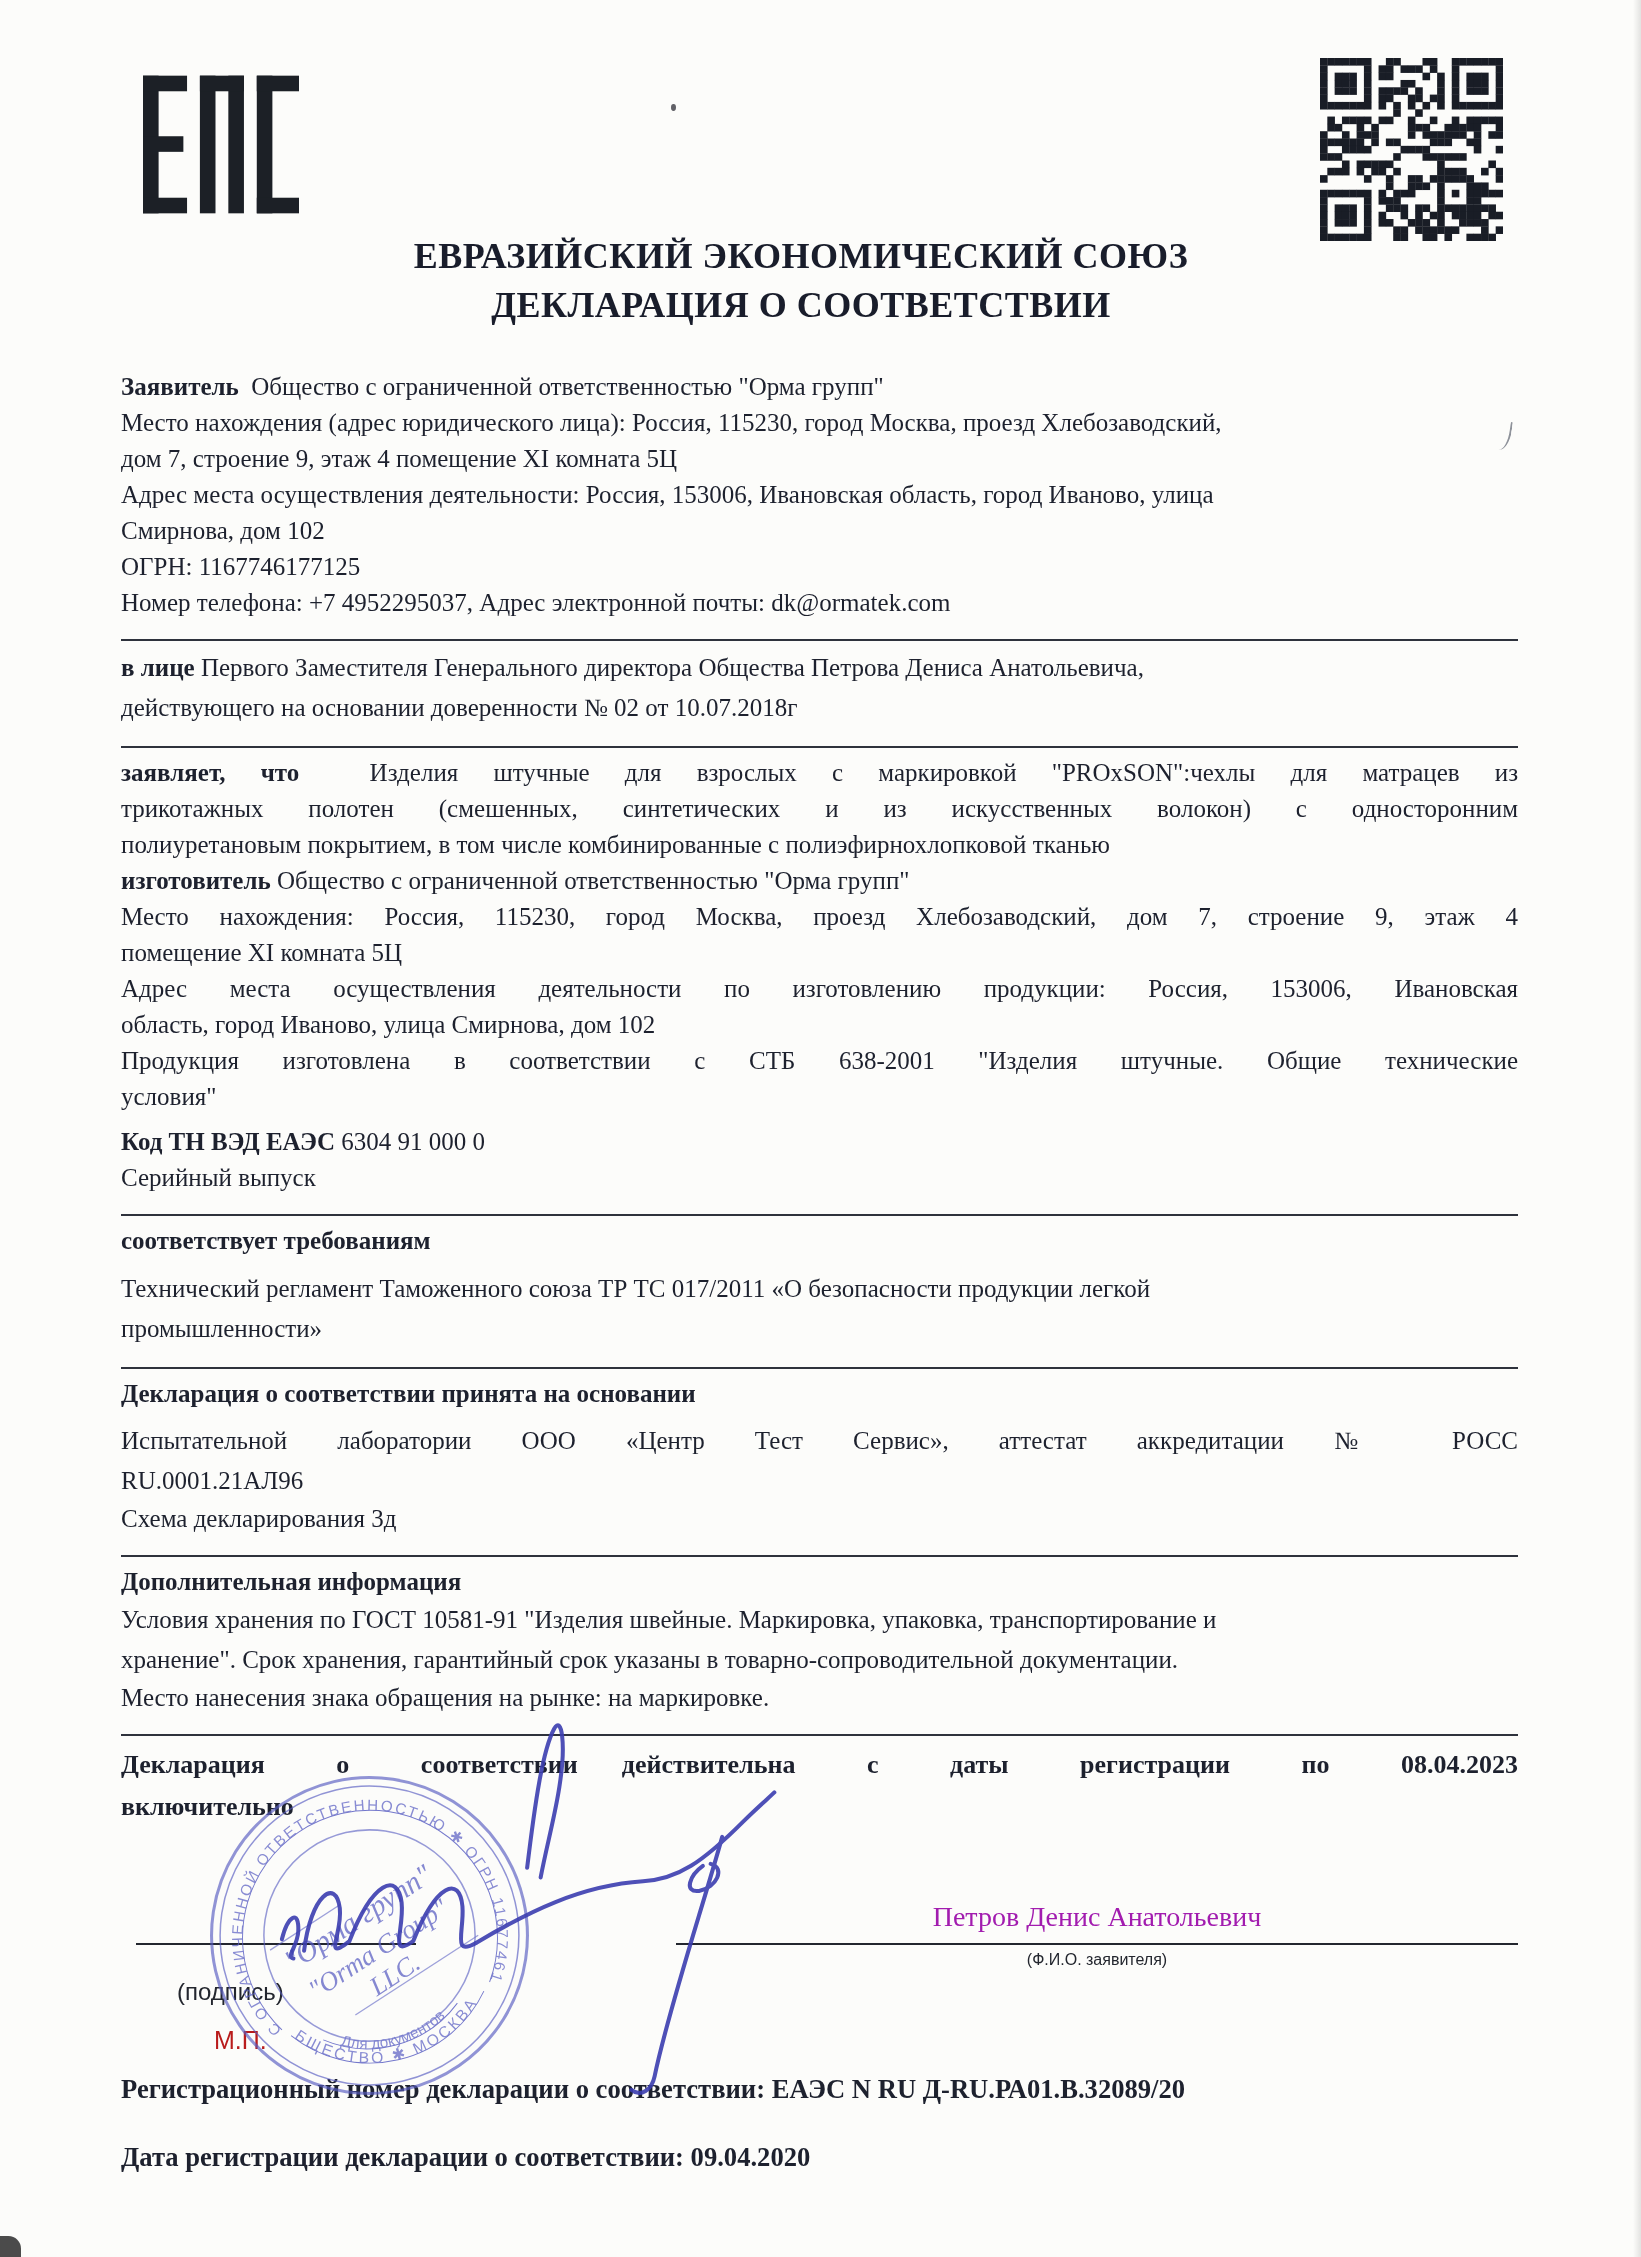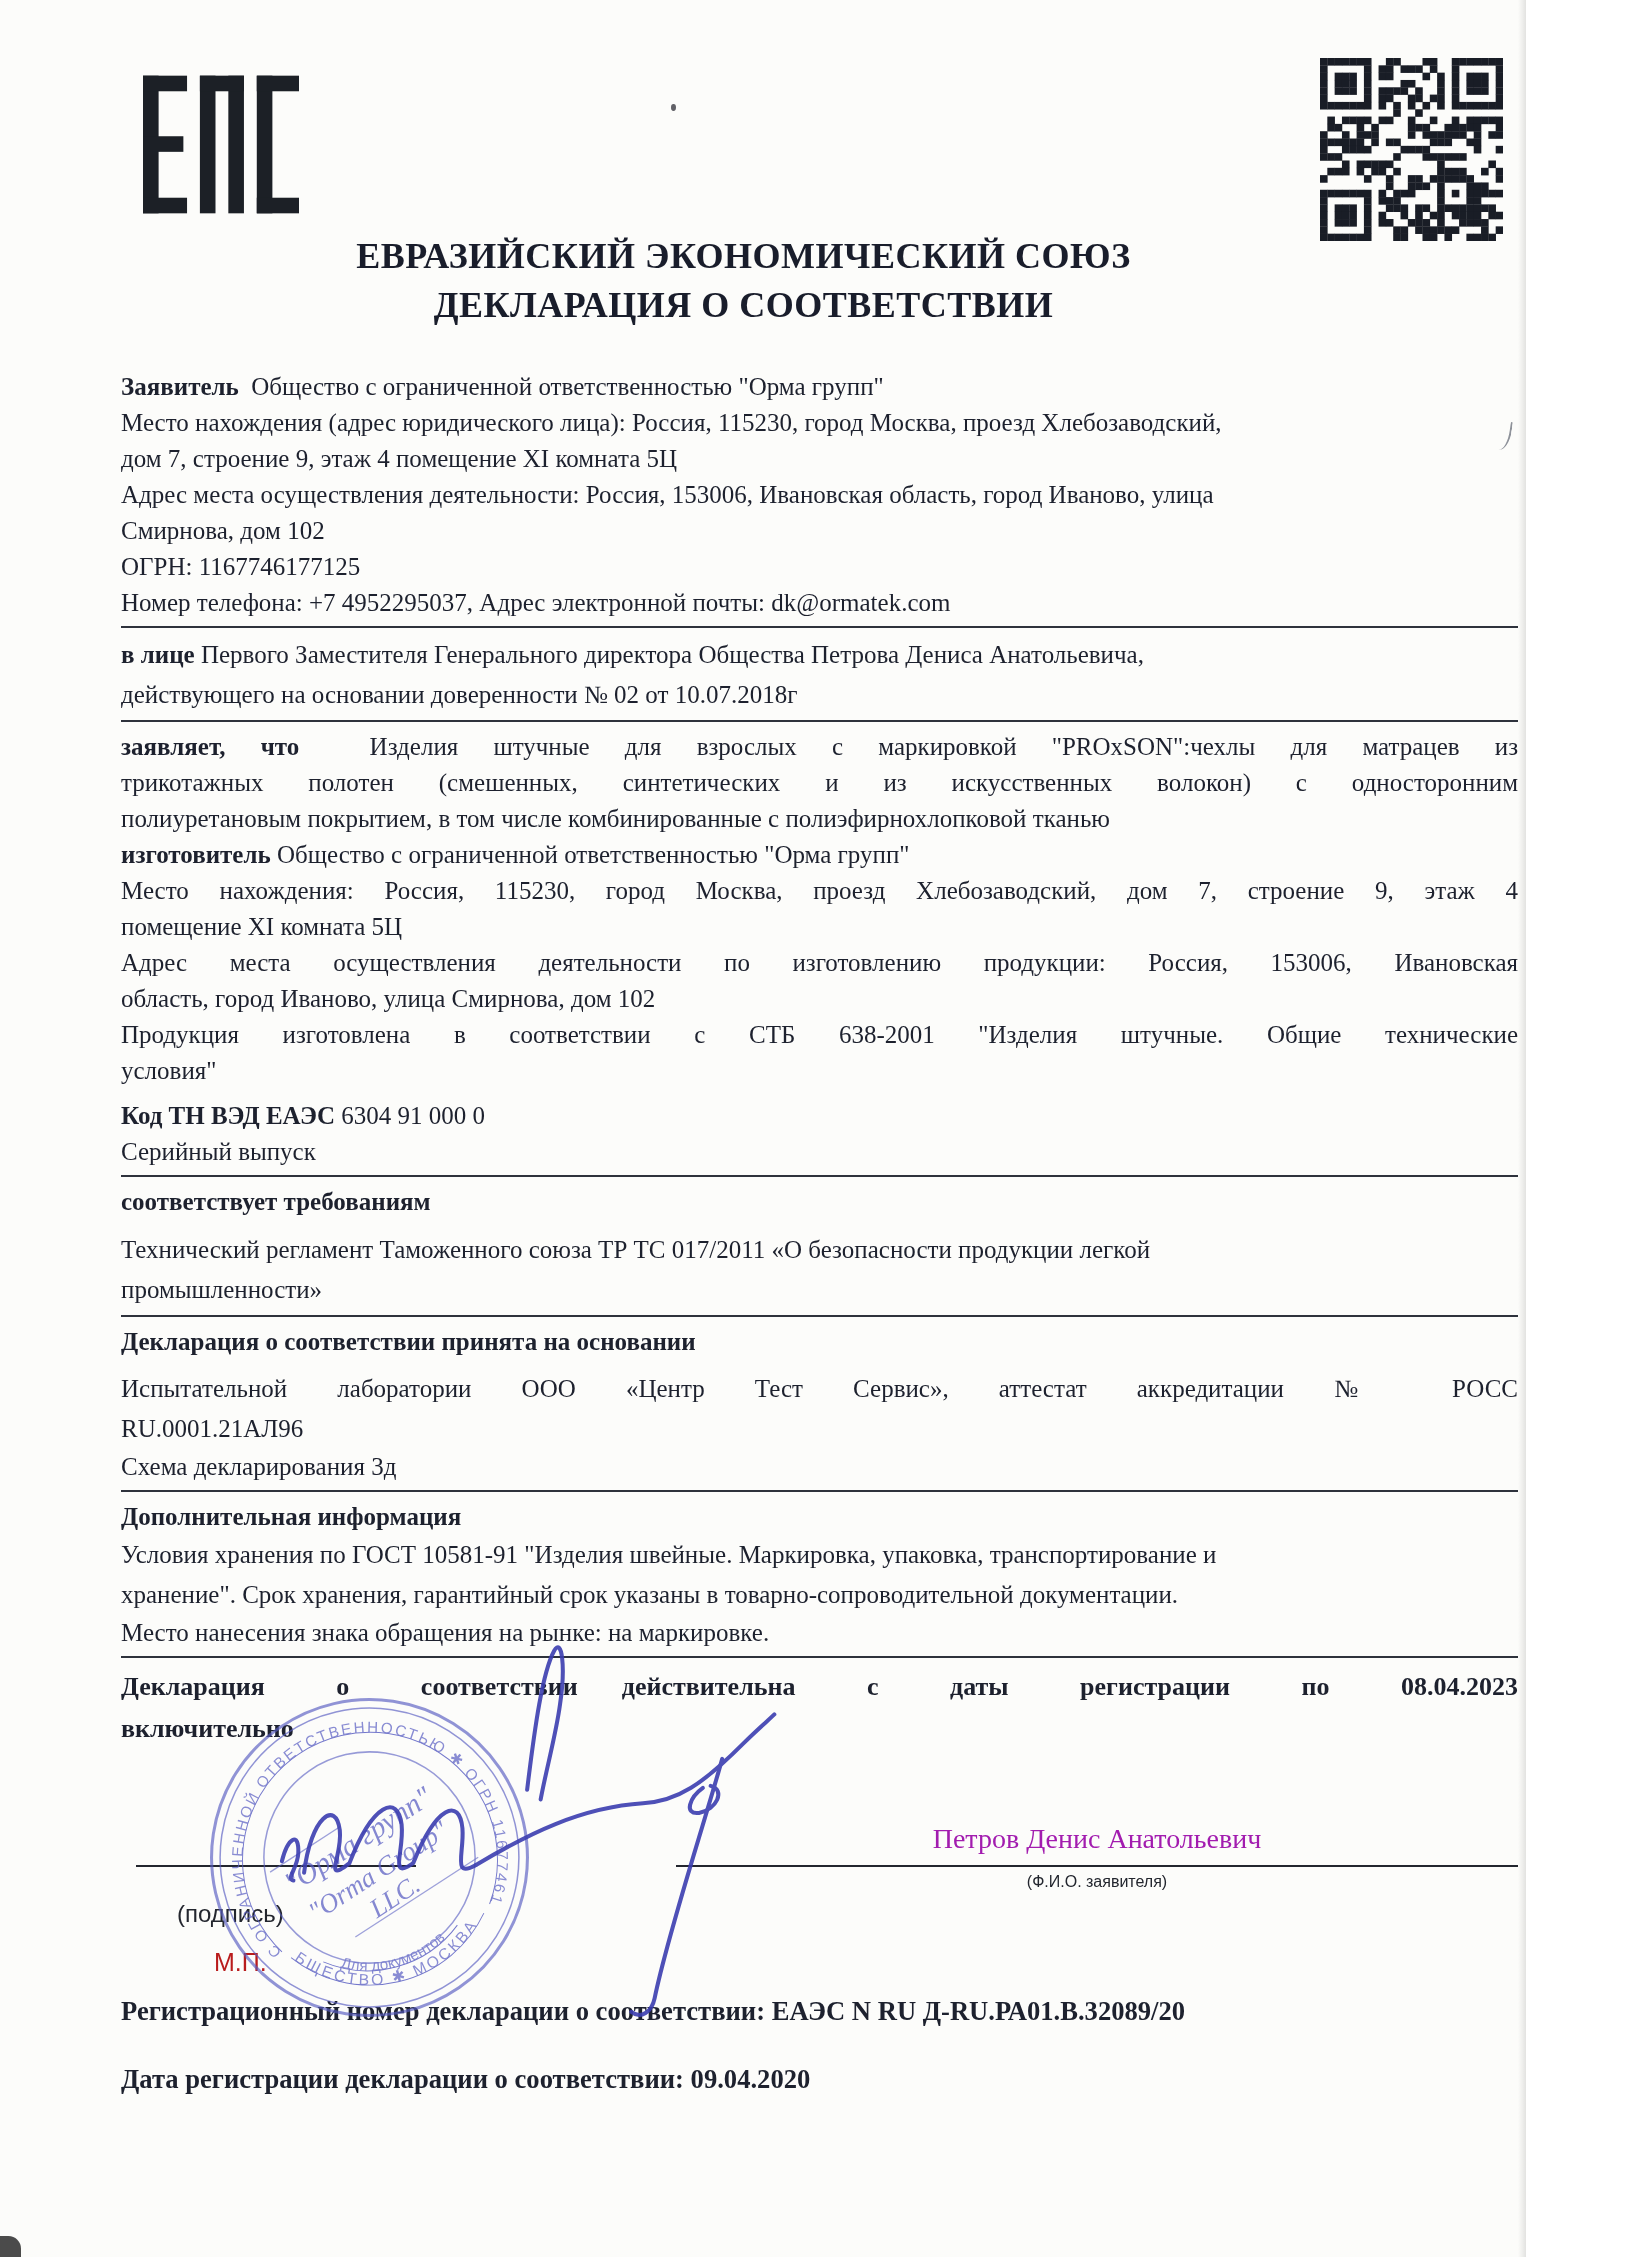--- a/index.html
+++ b/index.html
@@ -1,17 +1,17 @@
 <!DOCTYPE html>
 <html><head>
 <meta charset="utf-8">
 <style>
   html,body{margin:0;padding:0;}
   .page{
-    position:relative;width:1526px;height:2257px;background:#fcfcfa;
+    position:relative;width:1641px;height:2257px;background:#fcfcfa;
     font-family:"Liberation Serif","DejaVu Serif",serif;color:#1d212e;
     overflow:hidden;
   }
   .edge-shade{position:absolute;right:0;top:0;width:7.7px;height:100%;
     background:linear-gradient(to right,rgba(0,0,0,0),rgba(0,0,0,0.10));}
   .corner-blot{position:absolute;left:0;top:2236px;width:21px;height:21px;
     background:#2c2c2c;border-radius:0 60% 0 0;opacity:.85;}
   .speck1{position:absolute;left:671px;top:104px;width:4.8px;height:6.8px;background:#3a3a42;border-radius:50%;opacity:.8;}
   .speck2{position:absolute;left:1496px;top:421px;width:12.6px;height:29px;border-right:2.9px solid #6a6f7a;
     border-radius:0 0 70% 0;opacity:.75;transform:rotate(8deg);}
@@ -20,21 +20,21 @@
   .qr{position:absolute;left:1320px;top:58px;}
 
   .title{position:absolute;left:106px;right:145px;top:232px;text-align:center;
     font-weight:bold;font-size:36px;line-height:49px;letter-spacing:0.5px;color:#191d2b;}
 
   .body{position:absolute;left:121px;top:369px;width:1397px;font-size:25px;}
   .ln{line-height:36px;}
   .wln{line-height:40px;}
   .jl{text-align:justify;text-align-last:justify;}
   b{font-weight:bold;}
-  .sec{border-bottom:2.4px solid #2e323c;padding-bottom:5px;margin-bottom:6.8px;}
+  .sec{border-bottom:2.4px solid #2e323c;padding-bottom:18px;margin-bottom:6.8px;}
   .mt6{margin-top:5.8px;}
   .mt10{margin-top:9.7px;}
   .mb10{margin-bottom:9.7px;}
 
   .validity{margin-top:7.7px;font-weight:bold;font-size:26px;}
   .vline1{line-height:42px;}
   .vgap{display:inline-block;width:44px;}
   .vline2{line-height:42px;}
 
   .sig-area{position:relative;height:210px;margin-top:9.7px;}

